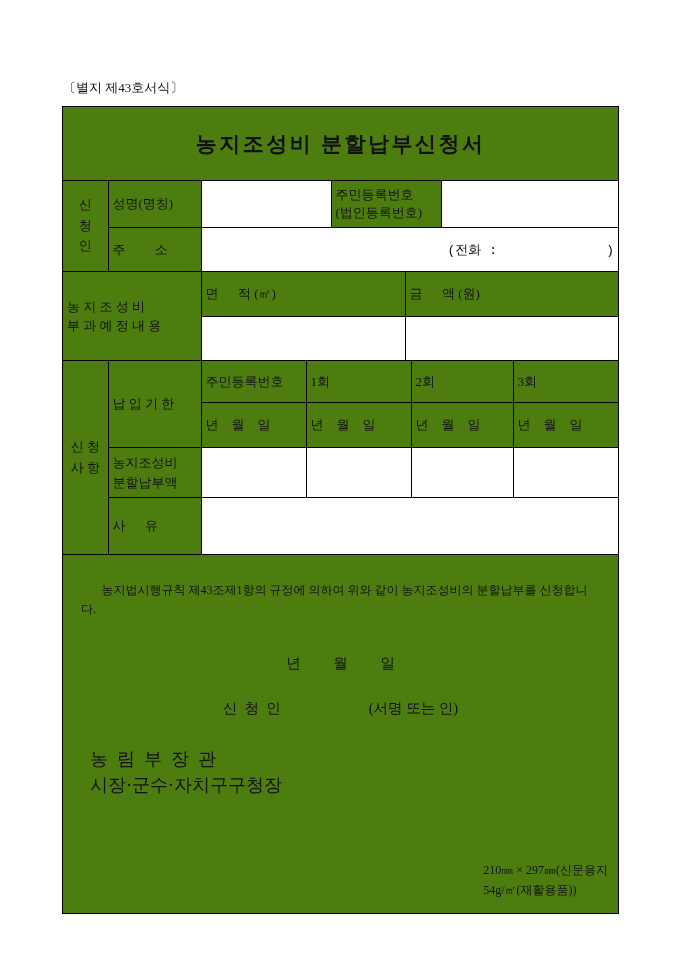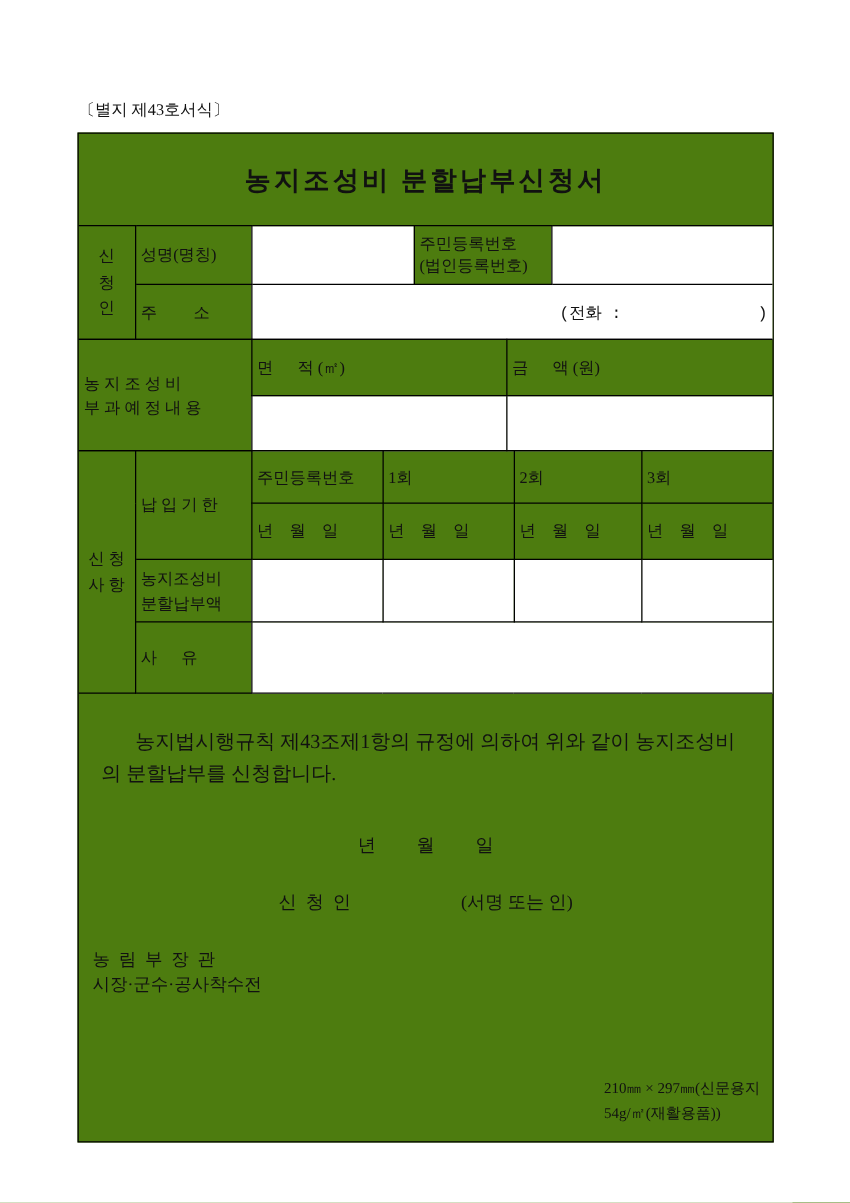--- a/index.html
+++ b/index.html
@@ -57,39 +57,39 @@
   [data-bind] { white-space: pre-wrap; }
   .sec { text-align: center; line-height: 1.6; }
   .lbl { text-align: left; padding-left: 8px; line-height: 1.5; }
   .ctr { padding-left: 4px; line-height: 1.5; }
   .hdr { text-align: left; }
   .small { font-size: 12px; line-height: 1.35; }
   .val { background: #fff; }
   .phone { text-align: right; padding-right: 48px; font-family: Liberation Mono, monospace; }
   .statement {
     margin: 26px 18px 0 18px;
-    font-size: 16px;
+    font-size: 12px;
     line-height: 1.62;
     text-indent: 1.7em;
   }
   .date-line {
     margin-top: 34px;
     text-align: center;
     font-size: 14.5px;
   }
   .applicant-line {
     margin-top: 26px;
     display: flex;
     justify-content: center;
     gap: 88px;
     font-size: 14.5px;
   }
   .addressees {
-    margin: 28px 0 0 11px;
-    font-size: 14px;
+    margin: 28px 0 0 27px;
+    font-size: 18px;
     line-height: 1.45;
   }
   .paper-note {
     position: absolute;
     right: 10px;
     bottom: 12px;
     font-size: 12px;
     text-align: left;
     line-height: 1.65;
   }
@@ -197,20 +197,20 @@
 
     <div class="date-line" data-bind="footer.date_line">년         월         일</div>
 
     <div class="applicant-line">
       <span data-bind="footer.applicant_label">신  청  인</span>
       <span data-bind="footer.sign_note">(서명 또는 인)</span>
     </div>
 
     <div class="addressees">
       <div data-bind="footer.addressees.0">농  림  부  장  관</div>
-      <div data-bind="footer.addressees.2">시장·군수·공사착수전</div>
+      <div data-bind="footer.addressees.2">시장·군수·자치구구청장</div>
     </div>
 
     <div class="paper-note" data-bind="footer.paper_note">210㎜ × 297㎜(신문용지
 54g/㎡(재활용품))</div>
 
   </div>
 </div>
 
 </body></html>

